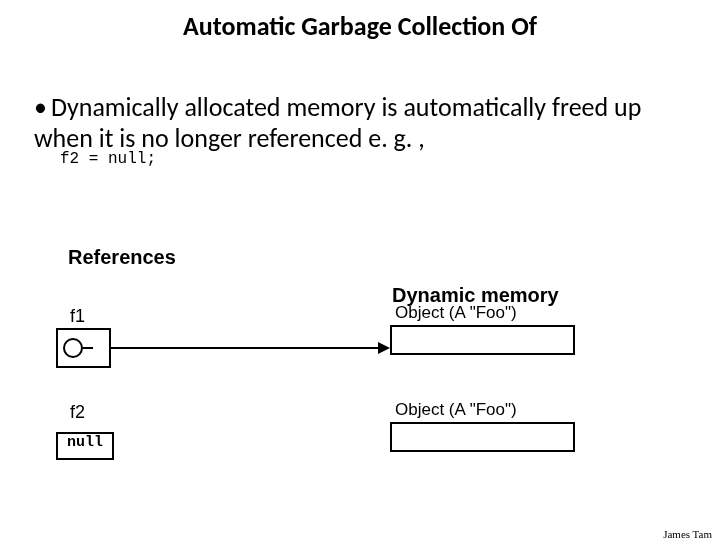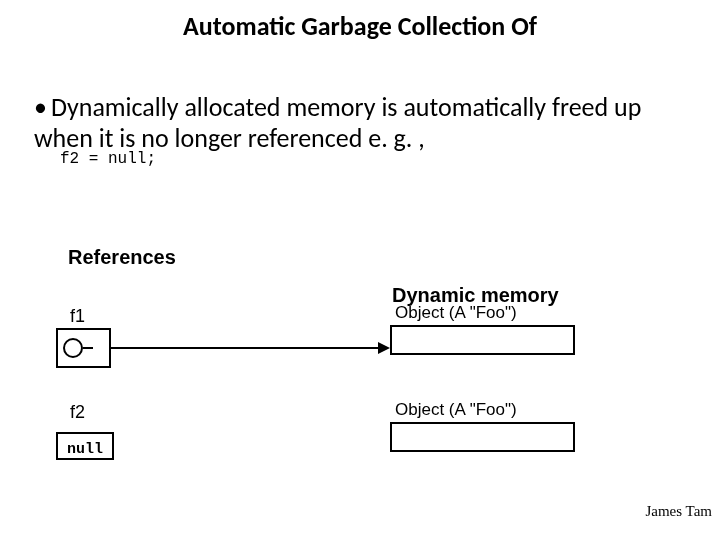--- a/index.html
+++ b/index.html
@@ -88,21 +88,21 @@
     left: 56px;
     top: 432px;
     width: 58px;
     height: 28px;
     border: 2px solid #000;
     box-sizing: border-box;
     font-family: "Courier New", monospace;
     font-weight: bold;
     font-size: 15px;
     display: flex;
-    align-items: flex-end;
+    align-items: flex-start;
     justify-content: center;
   }
 
   .circle {
     position: absolute;
     border: 2px solid #000;
     border-radius: 50%;
     background: #fff;
     box-sizing: border-box;
   }
@@ -120,23 +120,23 @@
     width: 0;
     height: 0;
     border-top: 6px solid transparent;
     border-bottom: 6px solid transparent;
     border-left: 12px solid #000;
   }
 
   .author {
     position: absolute;
     right: 8px;
-    bottom: 20px;
+    bottom: 0;
     font-family: "Times New Roman", serif;
-    font-size: 15px;
+    font-size: 11px;
   }
 </style>
 </head>
 <body>
 
 <div class="title">
   <span>Automatic Garbage Collection Of</span><br>
 </div>
 
 <div class="bullet">

